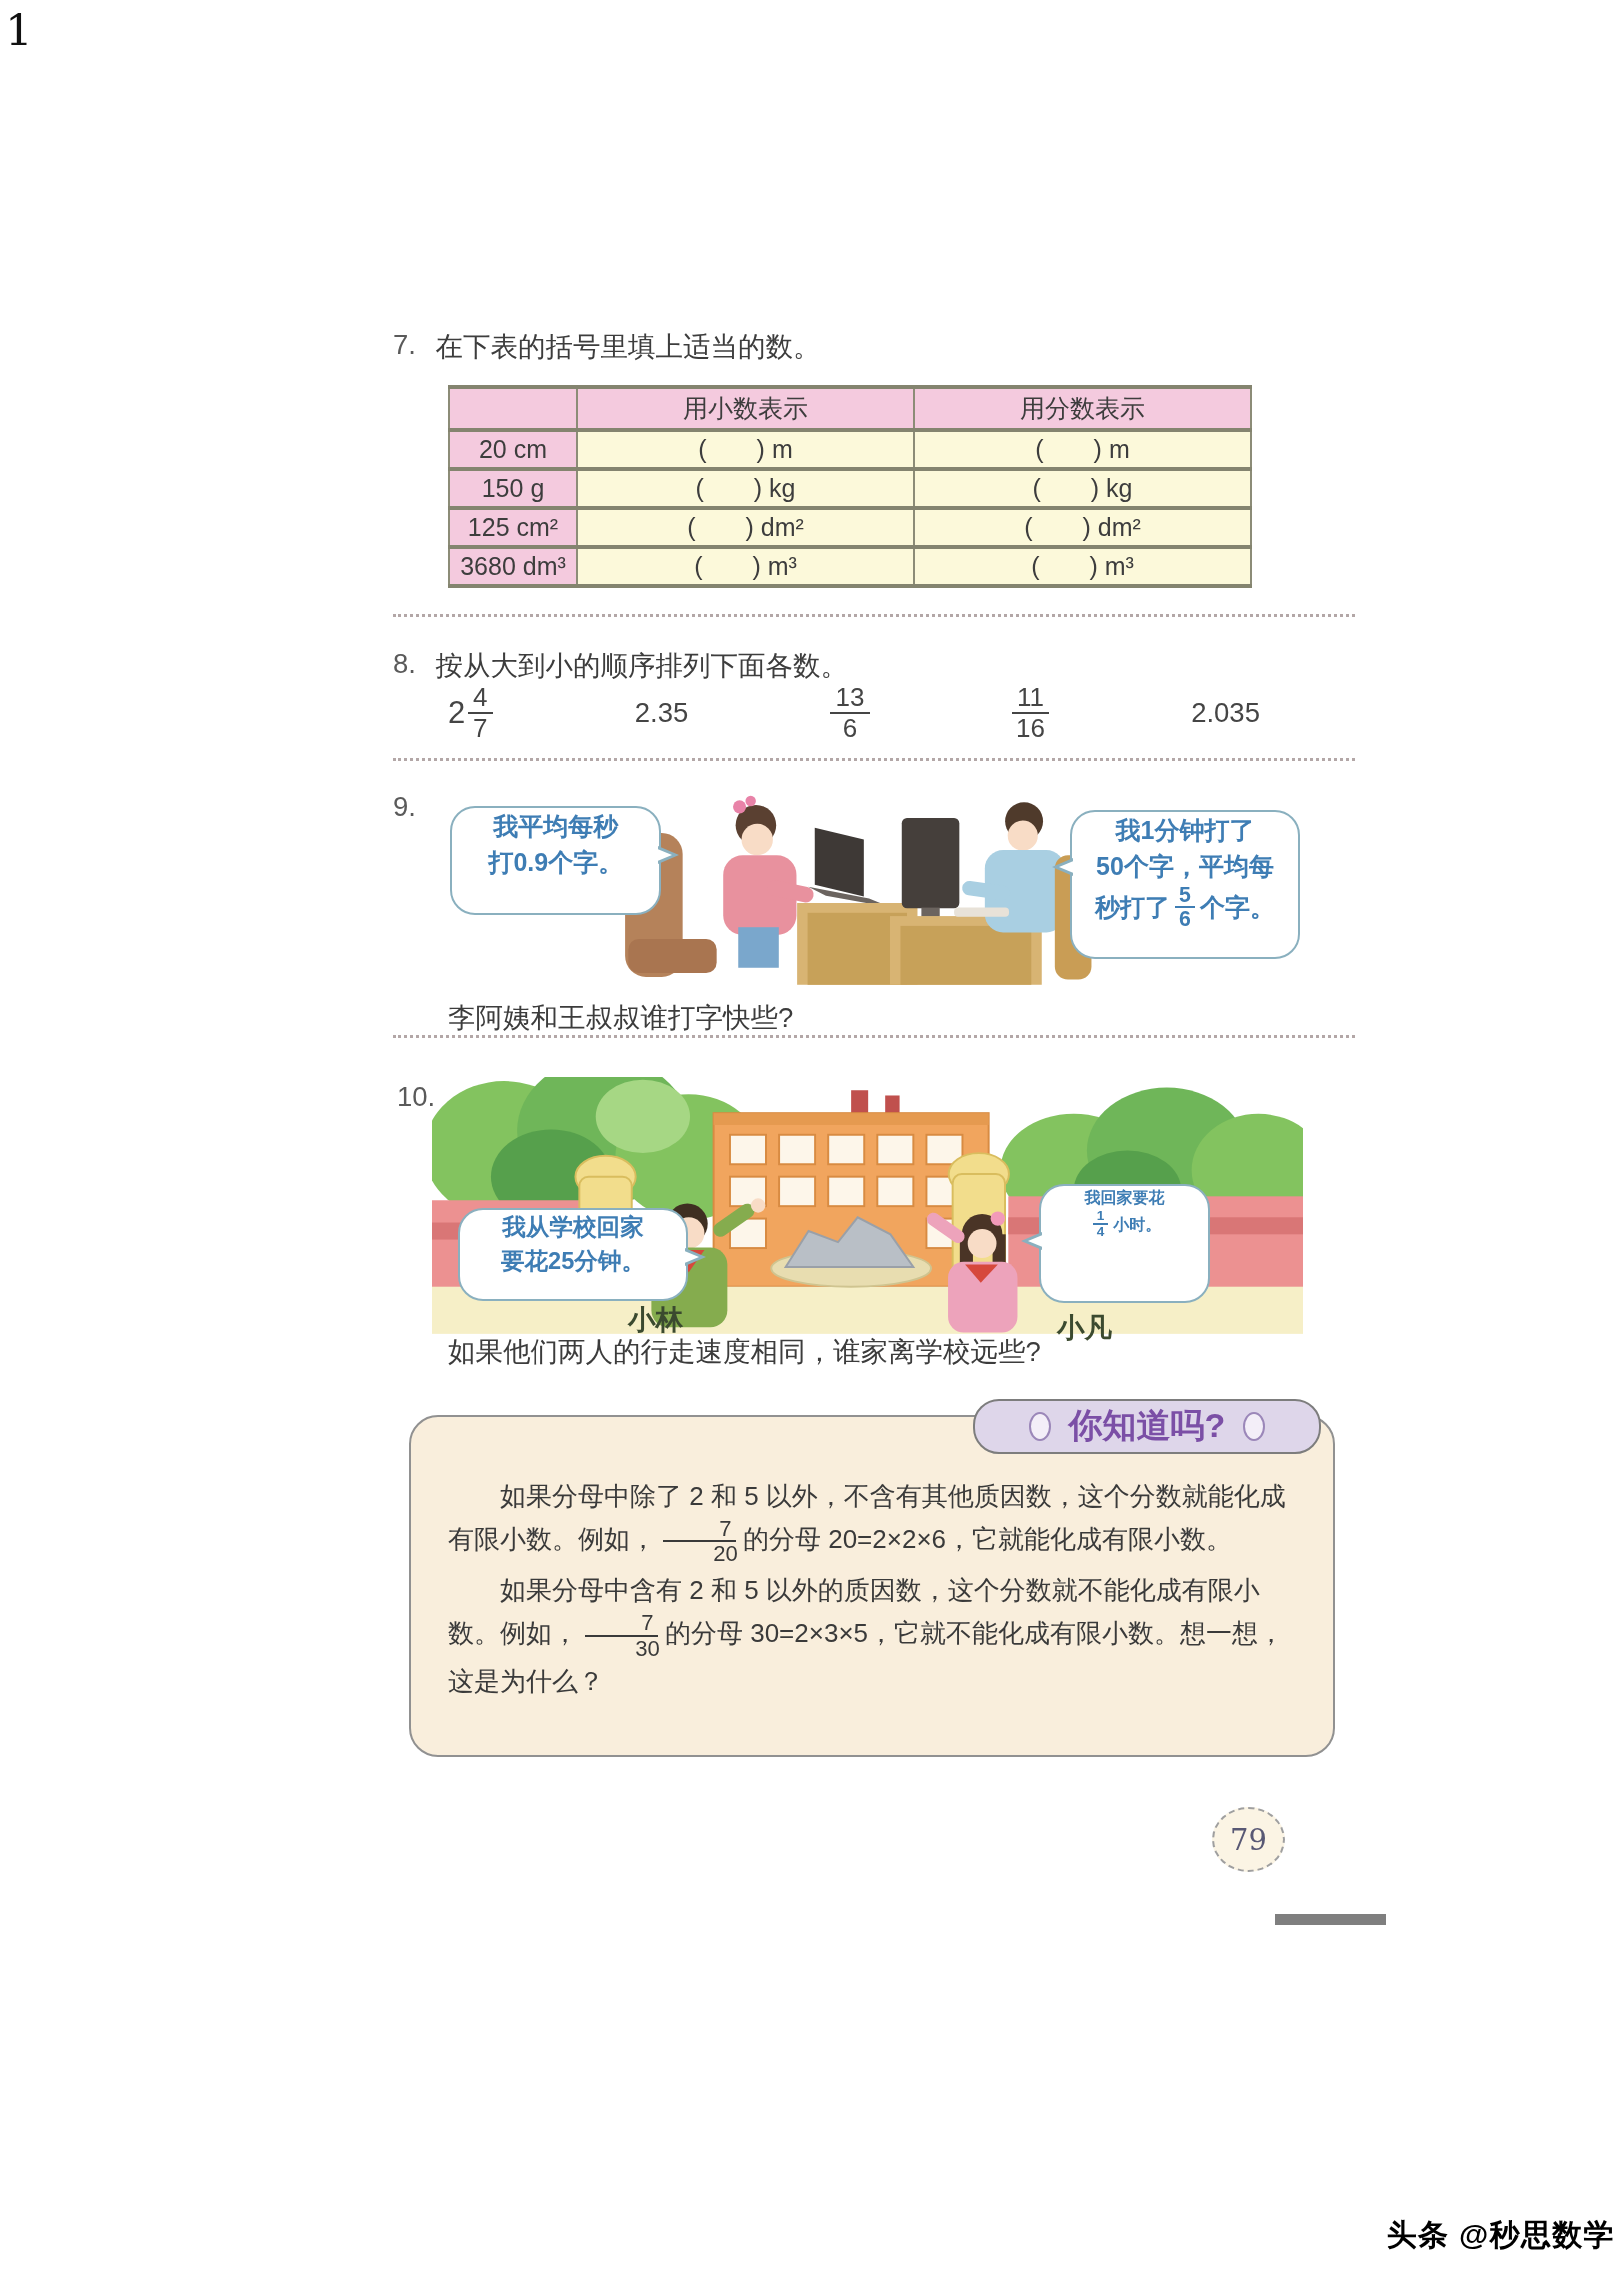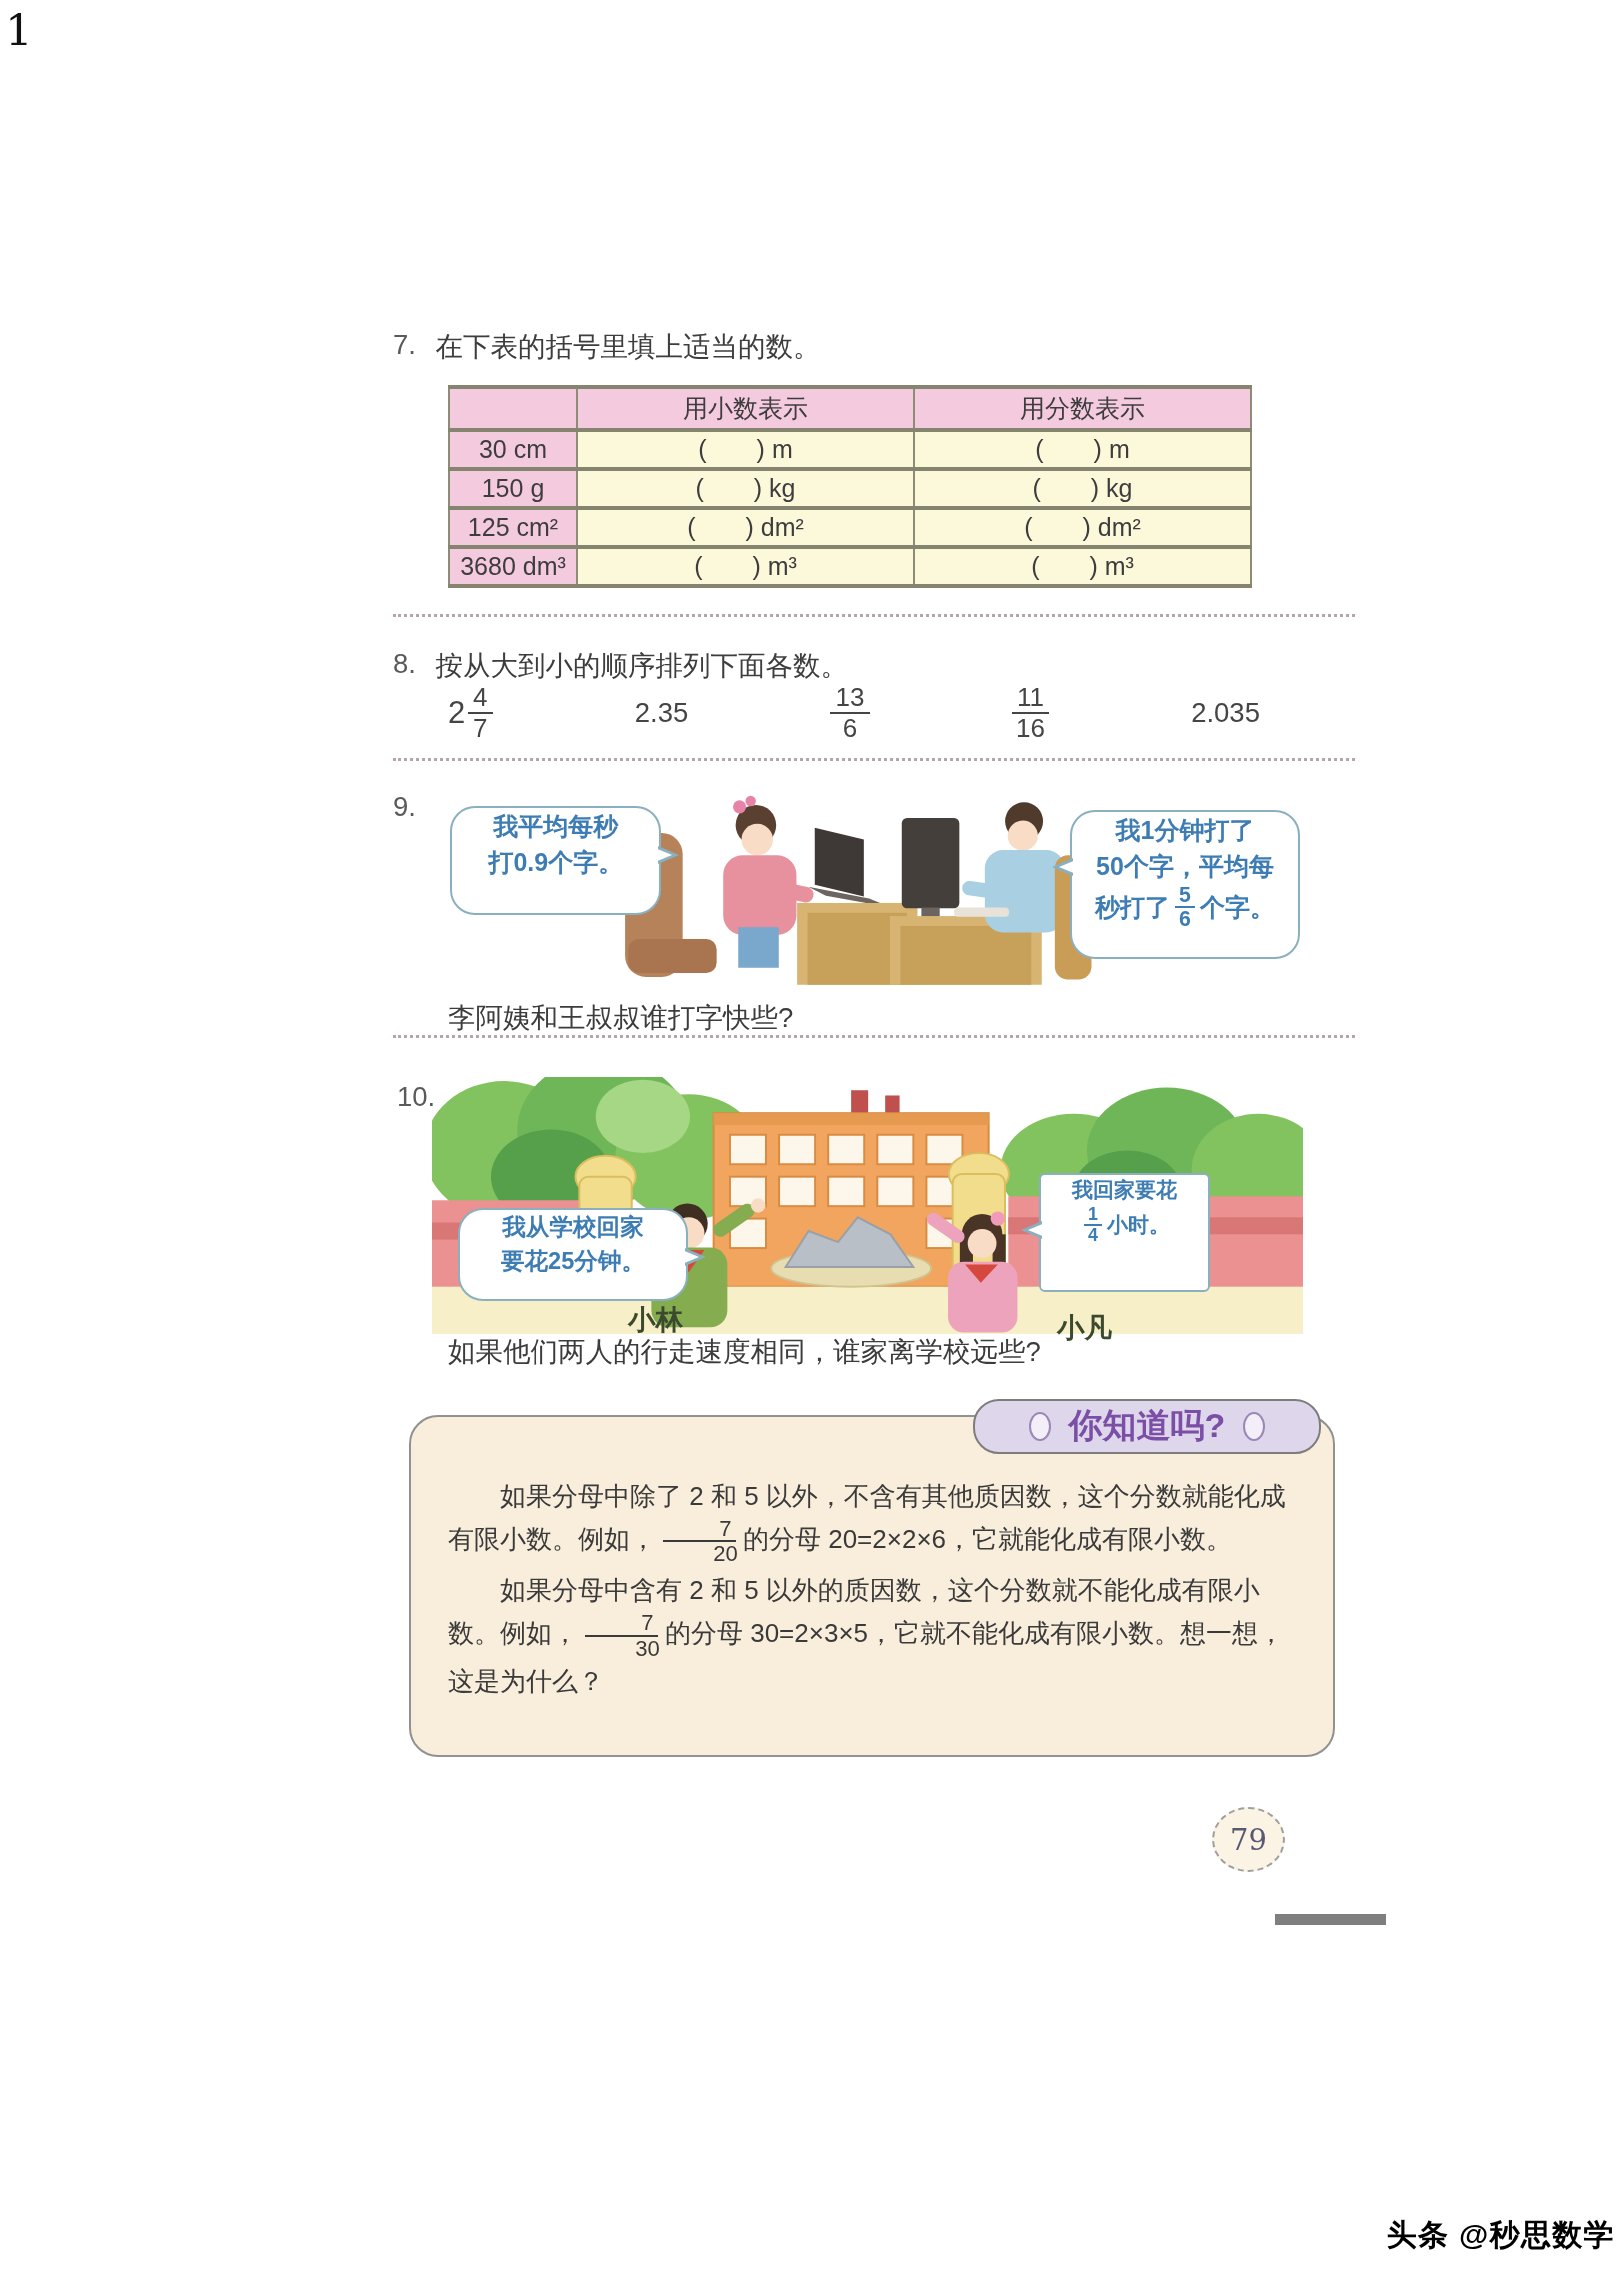--- a/index.html
+++ b/index.html
@@ -134,21 +134,21 @@
           <col class="c2">
           <col class="c3">
         </colgroup>
       <tbody>
           <tr>
         <th></th>
         <th>用小数表示</th>
         <th>用分数表示</th>
       </tr>
       <tr>
-        <td class="rowlabel">30 cm</td>
+        <td class="rowlabel">20 cm</td>
         <td class="cell">(　　) m</td>
         <td class="cell">(　　) m</td>
       </tr>
       <tr>
         <td class="rowlabel">150 g</td>
         <td class="cell">(　　) kg</td>
         <td class="cell">(　　) kg</td>
       </tr>
       <tr>
         <td class="rowlabel">125 cm²</td>
@@ -313,21 +313,21 @@
         <circle cx="864" cy="216" r="11" fill="#f29ab9"></circle>
         <rect x="788" y="282" width="106" height="108" rx="24" fill="#eda3bb"></rect>
         <polygon points="814,286 864,286 838,314" fill="#d6483c"></polygon>
         <rect x="742" y="238" width="66" height="20" rx="10" fill="#eda3bb" transform="rotate(35 808 254)"></rect>
       </g>
     </svg>
     <div class="bubble tail-right" style="left:26px; top:131px; width:230px; height:93px; font-size:23.6px;">
       <span>我从学校回家</span>
       <span>要花25分钟。</span>
     </div>
-    <div class="bubble tail-left" style="left:607px; top:96px; width:171px; height:119px; font-size:21px;border-radius:6px;">
+    <div class="bubble tail-left" style="left:607px; top:107px; width:171px; height:119px; font-size:16px;">
       <span>我回家要花</span>
       <span class="brow">
         <span class="ifrac">
           <span class="fn">1</span>
           <span>4</span>
         </span>
         <span>小时。</span>
       </span>
     </div>
     <div class="kid-label" style="left:196px; top:225px;">小林</div>

